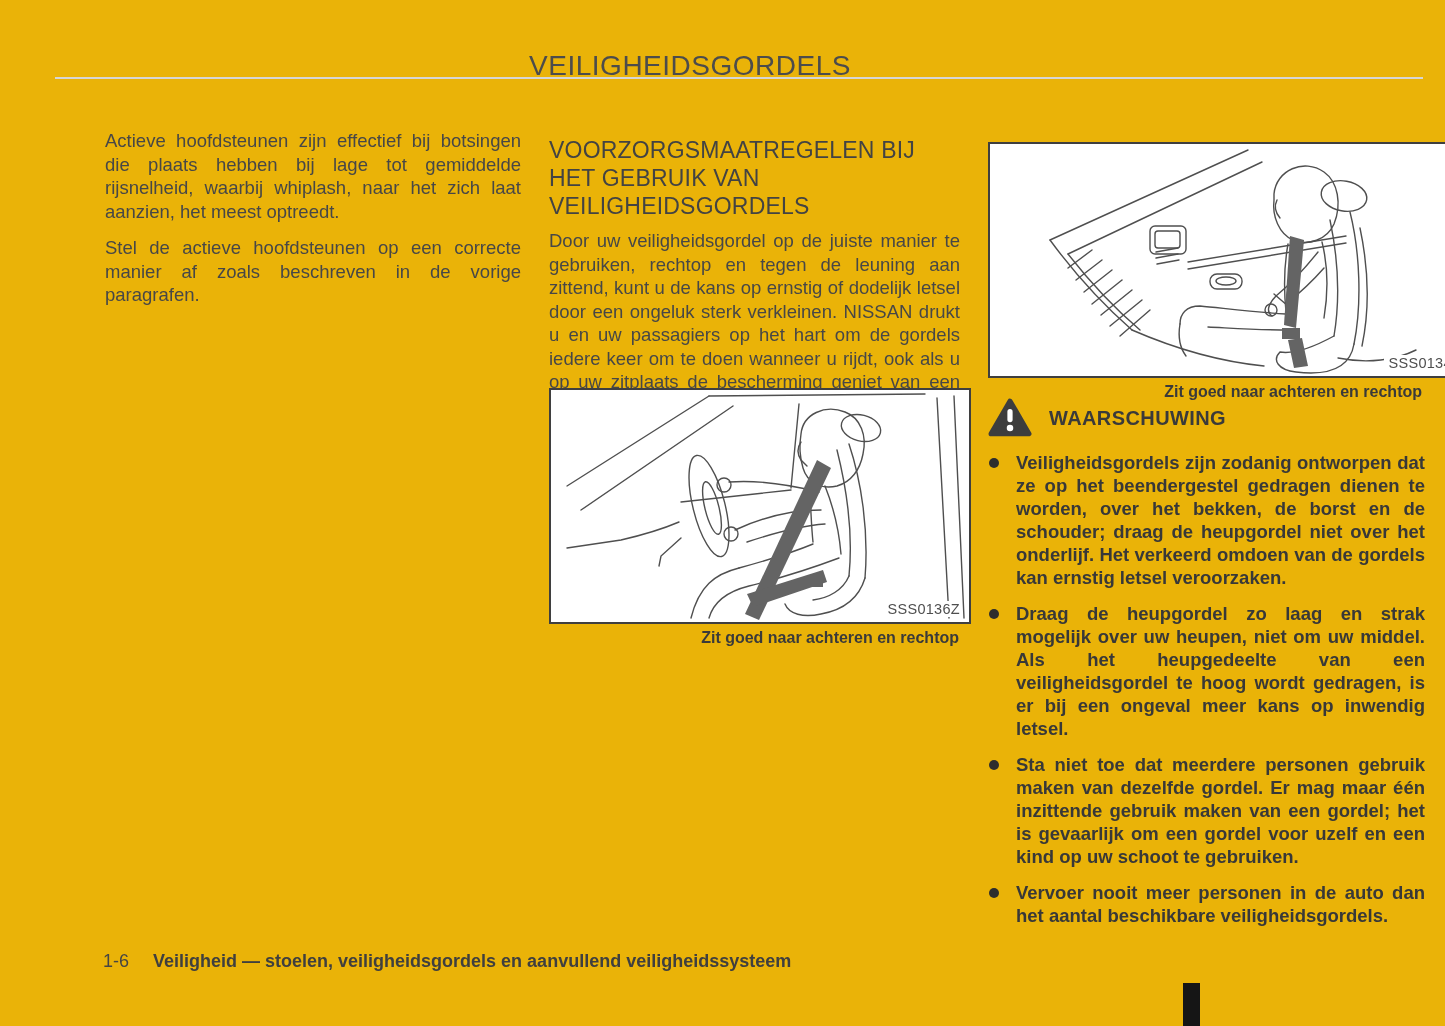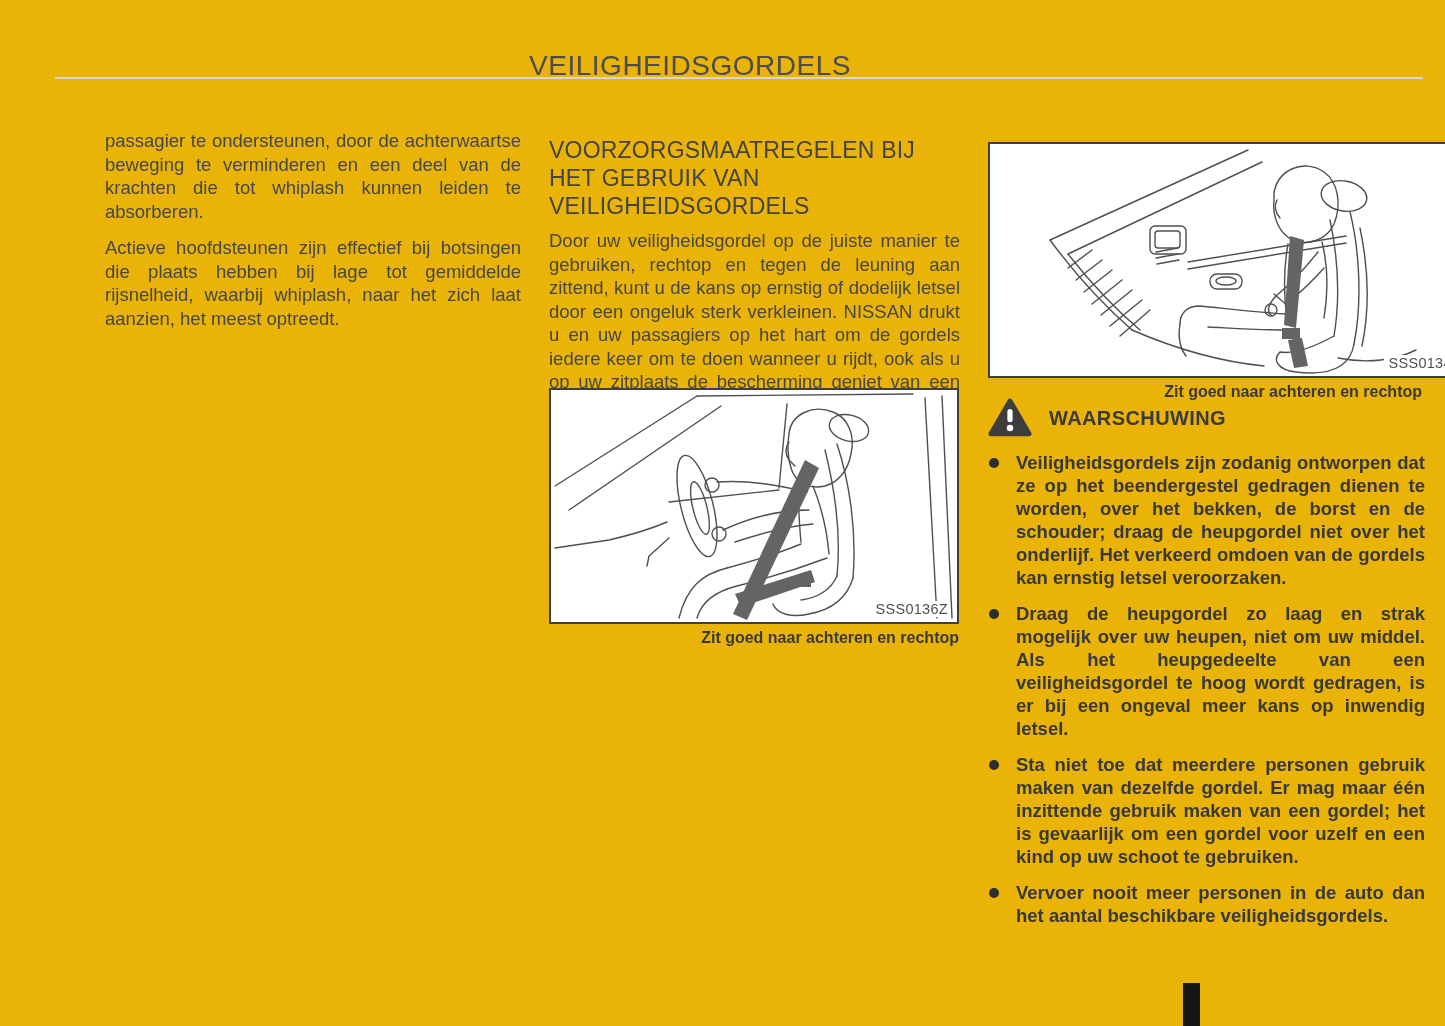--- a/index.html
+++ b/index.html
@@ -62,32 +62,32 @@
 </style>
 </head>
 <body>
 
 <div class="page">
 
   <h1 class="page-title">VEILIGHEIDSGORDELS</h1>
   <div class="title-rule"></div>
 
   <div class="col-left">
-    <p>passagier te ondersteunen, door de achterwaartse beweging te verminderen en een deel van de krachten die tot whiplash kunnen leiden te absorberen.</p>
     <p>Actieve hoofdsteunen zijn effectief bij botsingen die plaats hebben bij lage tot gemiddelde rijsnelheid, waarbij whiplash, naar het zich laat aanzien, het meest optreedt.</p>
+    <p>Stel de actieve hoofdsteunen op een correcte manier af zoals beschreven in de vorige paragrafen.</p>
   </div>
 
   <div class="mid-heading">
     <div>VOORZORGSMAATREGELEN BIJ</div>
     <div>HET GEBRUIK VAN</div>
     <div>VEILIGHEIDSGORDELS</div>
   </div>
   <p class="mid-para">Door uw veiligheidsgordel op de juiste manier te gebruiken, rechtop en tegen de leuning aan zittend, kunt u de kans op ernstig of dodelijk letsel door een ongeluk sterk verkleinen. NISSAN drukt u en uw passagiers op het hart om de gordels iedere keer om te doen wanneer u rijdt, ook als u op uw zitplaats de bescherming geniet van een airbag.</p>
 
-  <figure class="figure fig-driver" style="margin:0;">
+  <figure class="figure fig-driver" style="margin:0;padding-left:12px;">
     <svg viewBox="0 0 406 232">
       <g stroke="#4f4f4f" stroke-width="1.4" fill="none" stroke-linecap="round">
         <path d="M4,96 L146,6"></path>
         <path d="M18,120 L170,16"></path>
         <path d="M146,6 L362,4"></path>
         <path d="M236,14 L228,98"></path>
         <path d="M118,112 L228,100"></path>
         <path d="M374,8 L386,228"></path>
         <path d="M391,6 L401,228"></path>
         <path d="M4,158 L58,150 C84,144 102,138 116,132"></path>
@@ -185,16 +185,20 @@
     <span class="warning-title">WAARSCHUWING</span>
   </div>
 
   <ul class="warning-list">
     <li>Veiligheidsgordels zijn zodanig ontworpen dat ze op het beendergestel gedragen dienen te worden, over het bekken, de borst en de schouder; draag de heupgordel niet over het onderlijf. Het verkeerd omdoen van de gordels kan ernstig letsel veroorzaken.</li>
     <li>Draag de heupgordel zo laag en strak mogelijk over uw heupen, niet om uw middel. Als het heupgedeelte van een veiligheidsgordel te hoog wordt gedragen, is er bij een ongeval meer kans op inwendig letsel.</li>
     <li>Sta niet toe dat meerdere personen gebruik maken van dezelfde gordel. Er mag maar één inzittende gebruik maken van een gordel; het is gevaarlijk om een gordel voor uzelf en een kind op uw schoot te gebruiken.</li>
     <li>Vervoer nooit meer personen in de auto dan het aantal beschikbare veiligheidsgordels.</li>
   </ul>
 
+  <div class="footer">
+    <span class="footer-num">1-6</span>
+    <span class="footer-section">Veiligheid — stoelen, veiligheidsgordels en aanvullend veiligheidssysteem</span>
+  </div>
 
   <div class="page-mark"></div>
 
 </div>
 
 </body></html>

